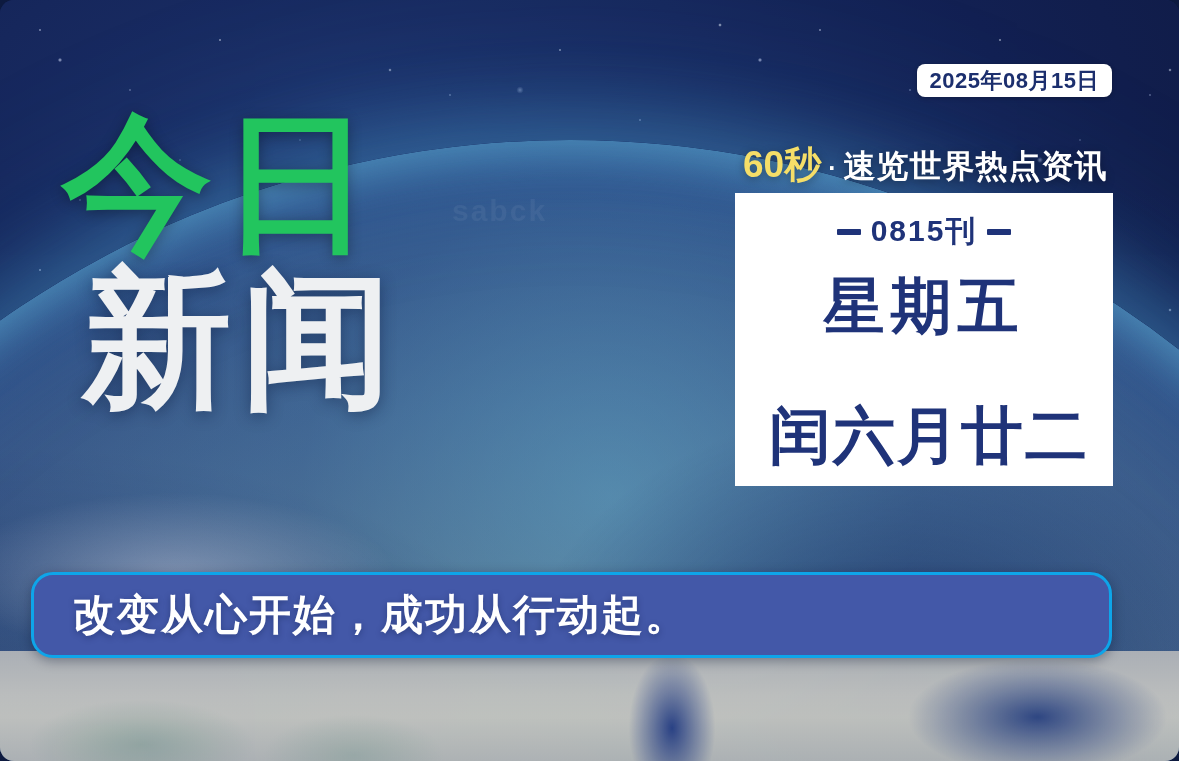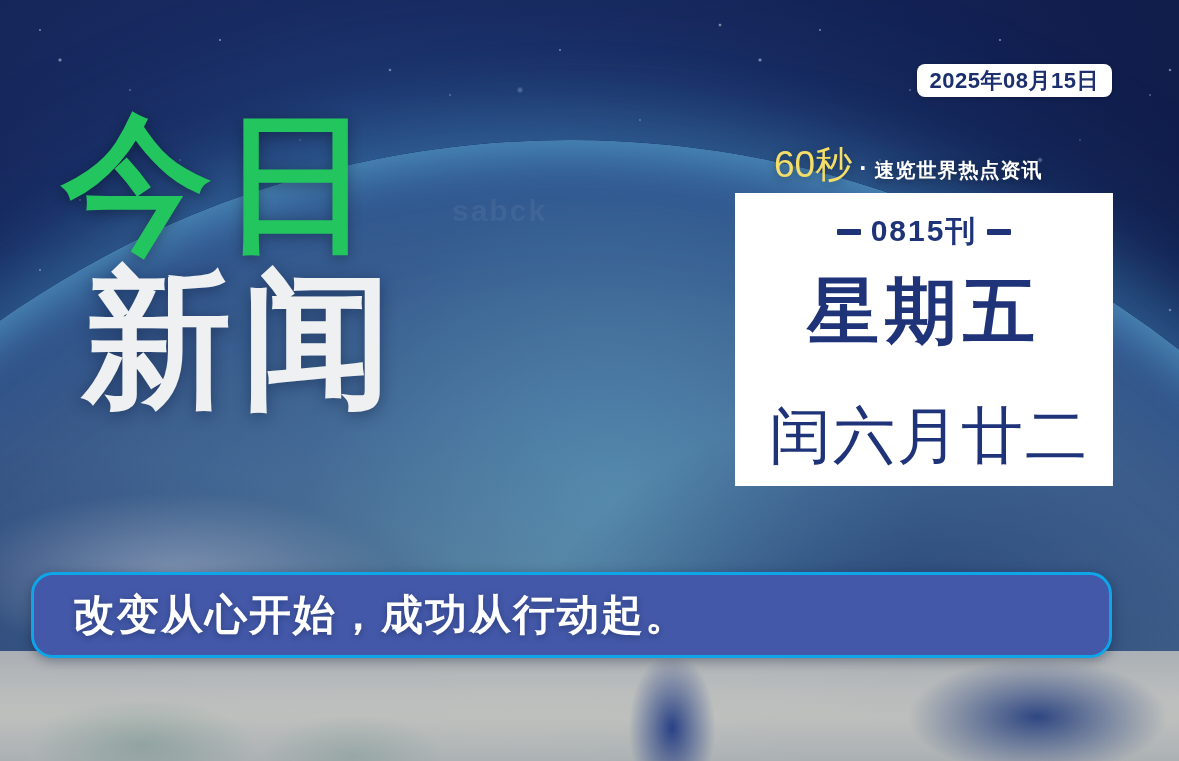--- a/index.html
+++ b/index.html
@@ -9,20 +9,21 @@
     background: #0d1a3f;
     font-family: "Liberation Sans", "DejaVu Sans", sans-serif;
   }
 
   #poster {
     position: relative;
     width: 1179px;
     height: 761px;
     overflow: hidden;
     background: #13245a;
+    border-radius: 14px;
   }
 
   
   .sky {
     position: absolute; inset: 0;
     background:
       radial-gradient(ellipse 900px 420px at 30% 14%, #1b3068 0%, #16275c 42%, #122052 72%, #101c48 100%);
   }
   .sky-deep {
     position: absolute; inset: 0;
@@ -221,34 +222,33 @@
     display: flex;
     align-items: baseline;
     justify-content: flex-start;
     gap: 2px;
     height: 48px;
     padding-left: 8px;
     white-space: nowrap;
   }
   .tag-60 {
     font-size: 37px;
-    font-weight: 400;
+    font-weight: 700;
     color: #F5DE68;
     letter-spacing: 0px;
     text-shadow: 0 2px 8px rgba(0,0,0,.35);
-    margin-left: 31px;
   }
   .tag-dot {
     font-size: 25px;
     font-weight: 700;
     color: #ffffff;
     padding: 0 5px;
   }
   .tag-rest {
-    font-size: 20px;
+    font-size: 32px;
     font-weight: 700;
     color: #ffffff;
     letter-spacing: 1px;
     text-shadow: 0 2px 8px rgba(0,0,0,.35);
   }
 
   .white-card {
     position: relative;
     margin-top: 5px;
     width: 378px;
@@ -274,33 +274,33 @@
   .issue-dash {
     display: inline-block;
     width: 24px;
     height: 6px;
     background: #1f3379;
     border-radius: 1px;
   }
   .weekday {
     margin-top: 22px;
     color: #1f3379;
-    font-size: 72px;
+    font-size: 61px;
     font-weight: 700;
     letter-spacing: 6px;
     line-height: 1.05;
     white-space: nowrap;
   }
   .lunar {
     position: absolute;
     left: 34px;
     bottom: 18px;
     color: #1f3379;
     font-size: 62px;
-    font-weight: 400;
+    font-weight: 700;
     letter-spacing: 2px;
     line-height: 1.05;
     white-space: nowrap;
   }
 
   
   .quote-bar {
     position: absolute;
     left: 31px;
     top: 572px;

